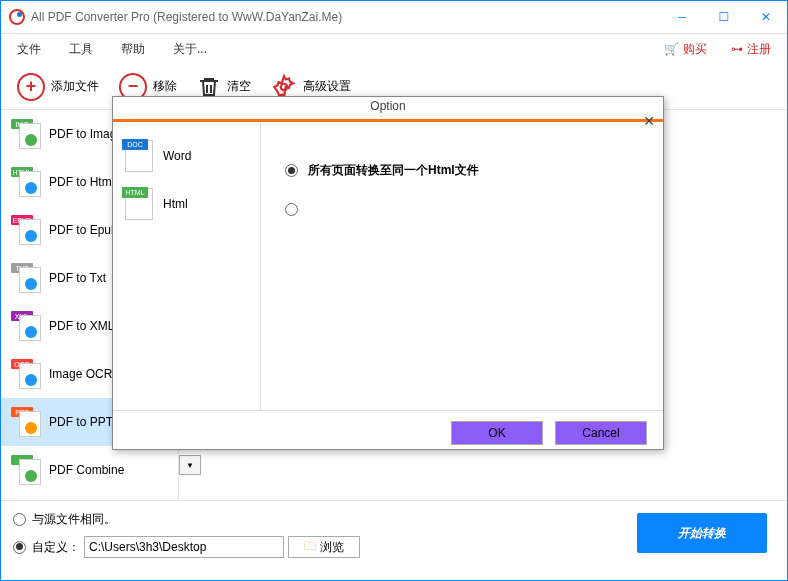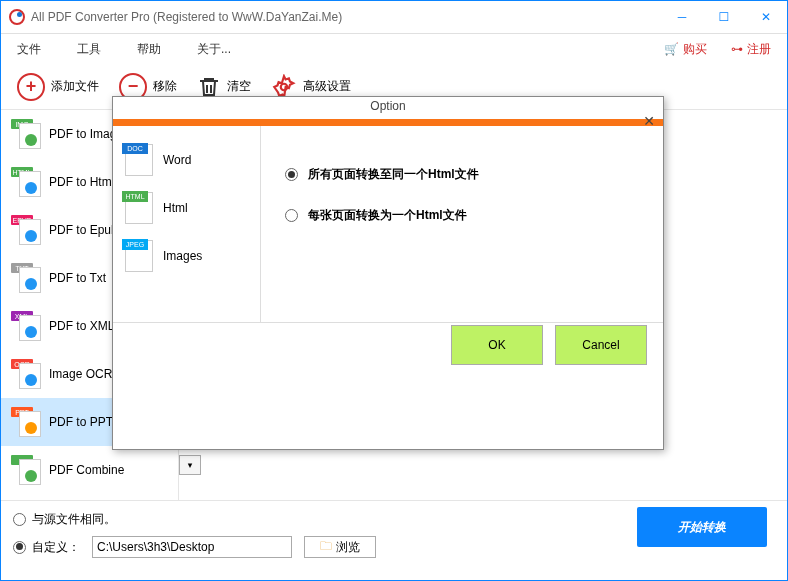--- a/index.html
+++ b/index.html
@@ -7,21 +7,21 @@
 
 
 .main-window { width: 788px; height: 581px; background: #fff; border: 1px solid #0a84ff; position: absolute; }
 .titlebar { height: 28px; background: #fff; display: flex; align-items: center; padding: 16px 8px; border-bottom: 1px solid #e0e0e0; }
 .titlebar .app-icon { width: 16px; height: 16px; border-radius: 50%; border: 2px solid #d32f2f; position: relative; margin-right: 6px; }
 .titlebar .app-icon::after { content: ""; position: absolute; width: 5px; height: 5px; background: #1976d2; border-radius: 50%; top: 1px; left: 6px; }
 .titlebar .title { color: #666; }
 .win-controls { margin-left: auto; display: flex; gap: 16px; }
 .win-btn { width: 26px; height: 18px; display: flex; align-items: center; justify-content: center; color: #0a84ff; cursor: pointer; }
 
-.menubar { height: 30px; display: flex; align-items: center; padding: 0 16px; gap: 36px; }
+.menubar { height: 30px; display: flex; align-items: center; padding: 0 16px; gap: 28px; }
 .menu-item { color: #333; cursor: pointer; }
 .menu-right { margin-left: auto; display: flex; gap: 24px; align-items: center; }
 .buy-link { color: #d32f2f; display: flex; align-items: center; gap: 4px; }
 .reg-link { color: #d32f2f; display: flex; align-items: center; gap: 4px; }
 
 .toolbar { height: 46px; display: flex; align-items: center; padding: 0 16px; gap: 20px; border-bottom: 1px solid #e5e5e5; }
 .tool-btn { display: flex; align-items: center; gap: 6px; cursor: pointer; }
 .circle-icon { width: 28px; height: 28px; border: 2.5px solid #d32f2f; border-radius: 50%; display: flex; align-items: center; justify-content: center; color: #d32f2f; font-size: 18px; font-weight: bold; }
 .trash-icon { width: 24px; height: 26px; position: relative; }
 .trash-icon svg { width: 100%; height: 100%; }
@@ -35,41 +35,41 @@
 .side-badge { position: absolute; top: 0; left: 0; width: 22px; height: 10px; font-size: 7px; color: #fff; display: flex; align-items: center; justify-content: center; border-radius: 1px; }
 .side-page { width: 22px; height: 26px; background: #fff; border: 1px solid #ccc; position: absolute; bottom: 0; right: 0; }
 .side-page::after { content: ""; position: absolute; width: 12px; height: 12px; border-radius: 50%; bottom: 2px; left: 5px; }
 
 .main-area { flex: 1; position: relative; }
 
 .bottom-panel { border-top: 1px solid #e5e5e5; padding: 10px 12px; position: relative; height: 85px; }
 .radio-row { display: flex; align-items: center; gap: 6px; margin-bottom: 8px; }
 .radio { width: 13px; height: 13px; border: 1.5px solid #666; border-radius: 50%; display: inline-block; position: relative; }
 .radio.checked::after { content: ""; width: 7px; height: 7px; background: #333; border-radius: 50%; position: absolute; top: 1.5px; left: 1.5px; }
-.path-row { display: flex; align-items: center; gap: 12px; }
+.path-row { display: flex; align-items: center; gap: 4px; }
 .path-input { width: 200px; height: 22px; border: 1px solid #aaa; padding: 0 4px; background: #fff; }
 .browse-btn { width: 72px; height: 22px; border: 1px solid #aaa; background: #fff; display: flex; align-items: center; justify-content: center; gap: 4px; cursor: pointer; }
 .folder-icn { color: #e6a23c; }
-.start-btn { position: absolute; right: 20px; top: 6px; width: 130px; height: 40px; background: #0a84ff; color: #fff; font-size: 18px; font-weight: bold; display: flex; align-items: center; justify-content: center; cursor: pointer; border-radius: 2px; font-style: italic; }
+.start-btn { position: absolute; right: 20px; top: 12px; width: 130px; height: 40px; background: #0a84ff; color: #fff; font-size: 18px; font-weight: bold; display: flex; align-items: center; justify-content: center; cursor: pointer; border-radius: 2px; font-style: italic; }
 
 .dropdown-stub { position: absolute; left: 178px; top: 454px; width: 22px; height: 20px; border: 1px solid #aaa; display: flex; align-items: center; justify-content: center; background: #f5f5f5; font-size: 9px; }
 
 
 .modal { position: absolute; left: 112px; top: 96px; width: 552px; height: 354px; background: #fff; border: 1px solid #888; box-shadow: 2px 2px 8px rgba(0,0,0,0.3); }
 .modal-title { height: 22px; padding: 2px 8px; font-size: 12px; color: #444; font-family: monospace; display: flex; align-items: center; flex-direction: column; }
 .modal-close { margin-left: auto; cursor: pointer; font-size: 14px; color: #444; }
-.modal-body { display: flex; height: 204px; border-top: 7px solid #f97316; border-bottom: 1px solid #ddd; }
+.modal-body { display: flex; height: 292px; border-top: 3px solid #f97316; border-bottom: 1px solid #ddd; }
 .modal-side { width: 148px; border-right: 1px solid #ddd; padding: 10px 0; }
 .fmt-item { height: 48px; display: flex; align-items: center; padding: 0 12px; gap: 10px; cursor: pointer; }
 .fmt-icon { width: 28px; height: 32px; background: #fff; border: 1px solid #ccc; position: relative; }
 .fmt-badge { position: absolute; top: -2px; left: -4px; width: 26px; height: 11px; font-size: 7px; color: #fff; display: flex; align-items: center; justify-content: center; }
 .modal-main { flex: 1; padding: 40px 24px; }
 .opt-row { display: flex; align-items: center; gap: 10px; margin-bottom: 24px; font-weight: bold; }
 .modal-footer { height: 44px; display: flex; align-items: center; justify-content: flex-end; padding: 0 16px; gap: 12px; }
-.dlg-btn { width: 92px; height: 40px; border: 1px solid #aaa; background: #bef264; display: flex; align-items: center; justify-content: center; cursor: pointer; }
+.dlg-btn { width: 92px; height: 24px; border: 1px solid #aaa; background: #8b5cf6; display: flex; align-items: center; justify-content: center; cursor: pointer; }
 </style>
 </head>
 <body>
 
 <div class="main-window">
 
   <div class="titlebar">
     <span class="app-icon"></span>
     <span class="title">All PDF Converter Pro (Registered to WwW.DaYanZai.Me)</span>
     <div class="win-controls">
@@ -238,35 +238,28 @@
     <div class="fmt-badge" style="background:#1976d2">DOC</div>
   </div>
           <span>Word</span>
         </div>
         <div class="fmt-item">
           <div class="fmt-icon">
     <div class="fmt-badge" style="background:#4caf50">HTML</div>
   </div>
           <span>Html</span>
         </div>
-        <div class="fmt-item">
-          <div class="fmt-icon">
-    <div class="fmt-badge" style="background:#03a9f4">JPEG</div>
-  </div>
-          <span>Images</span>
-        </div>
       </div>
     <div class="modal-main">
       <div class="opt-row">
         <span class="radio checked"></span>
         <span>所有页面转换至同一个Html文件</span>
       </div>
       <div class="opt-row">
         <span class="radio"></span>
-        <span>每张页面转换为一个Html文件</span>
       </div>
     </div>
   </div>
   <div class="modal-footer">
     <div class="dlg-btn">
         <span>OK</span>
       </div>
     <div class="dlg-btn">
         <span>Cancel</span>
       </div>

